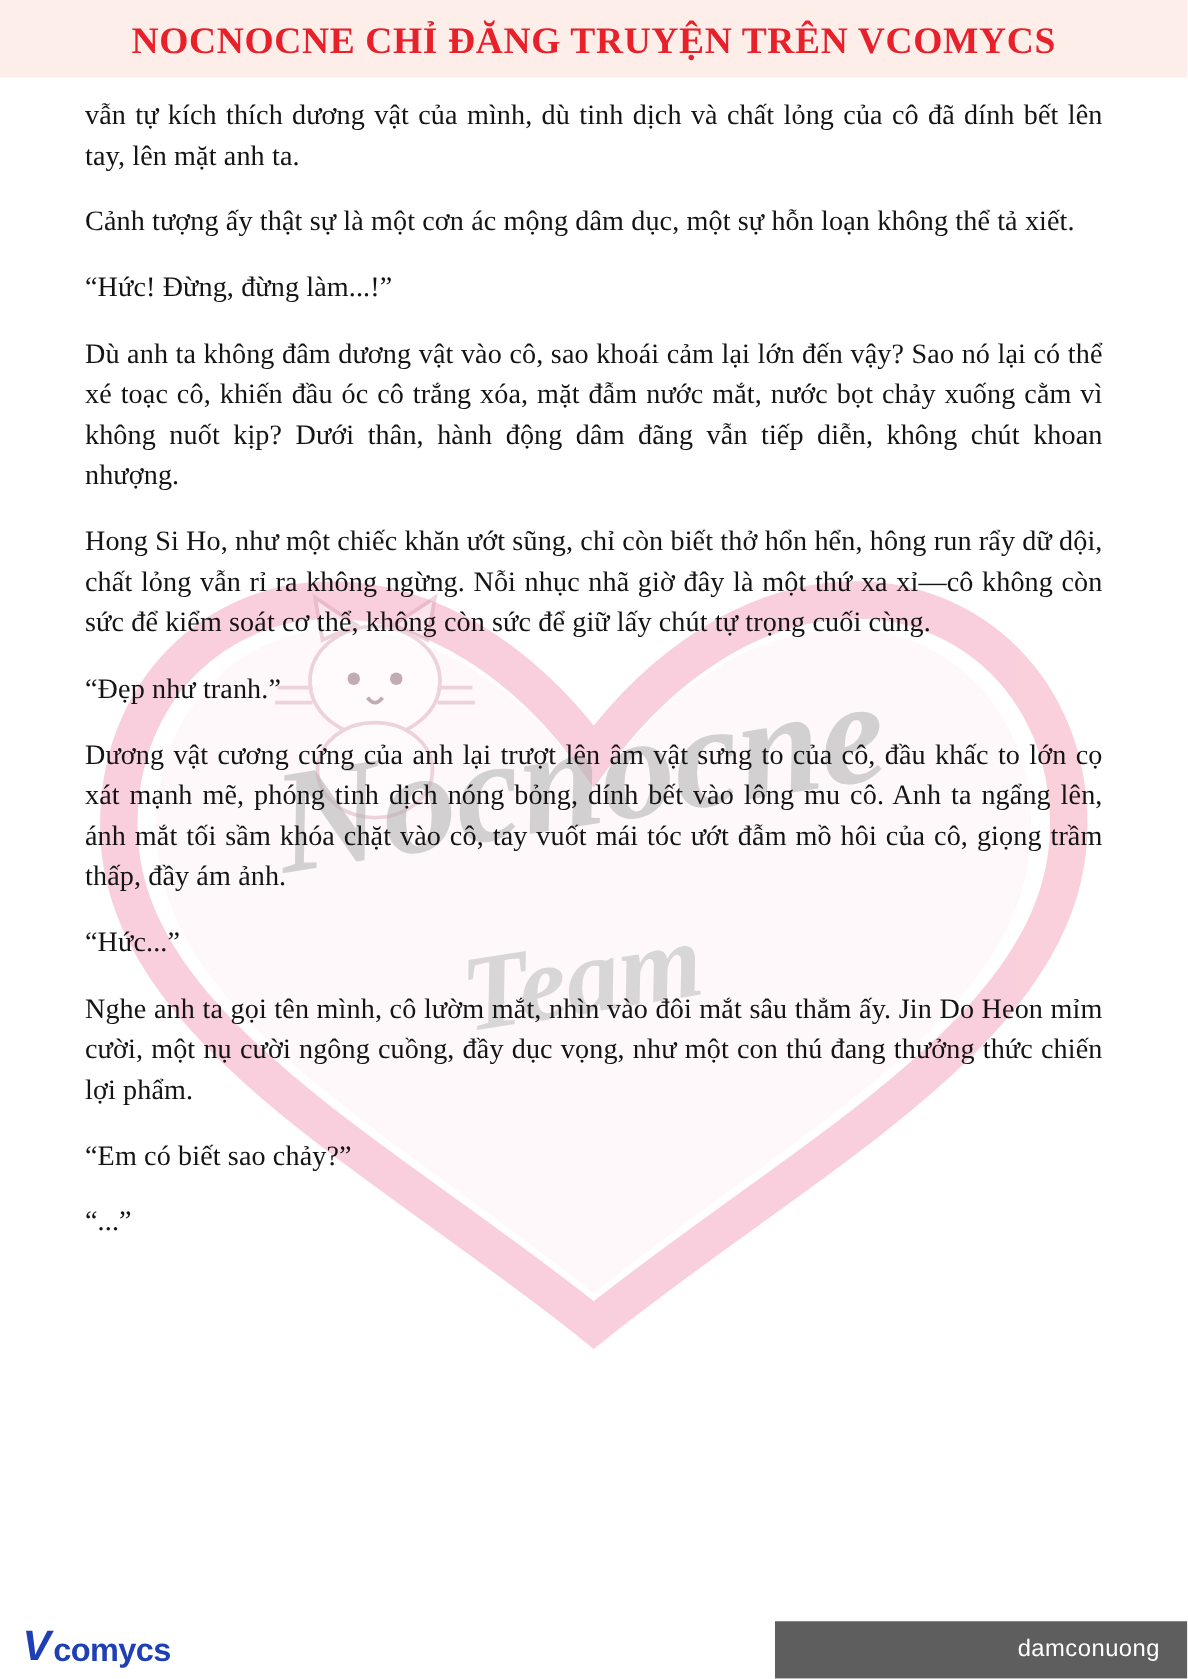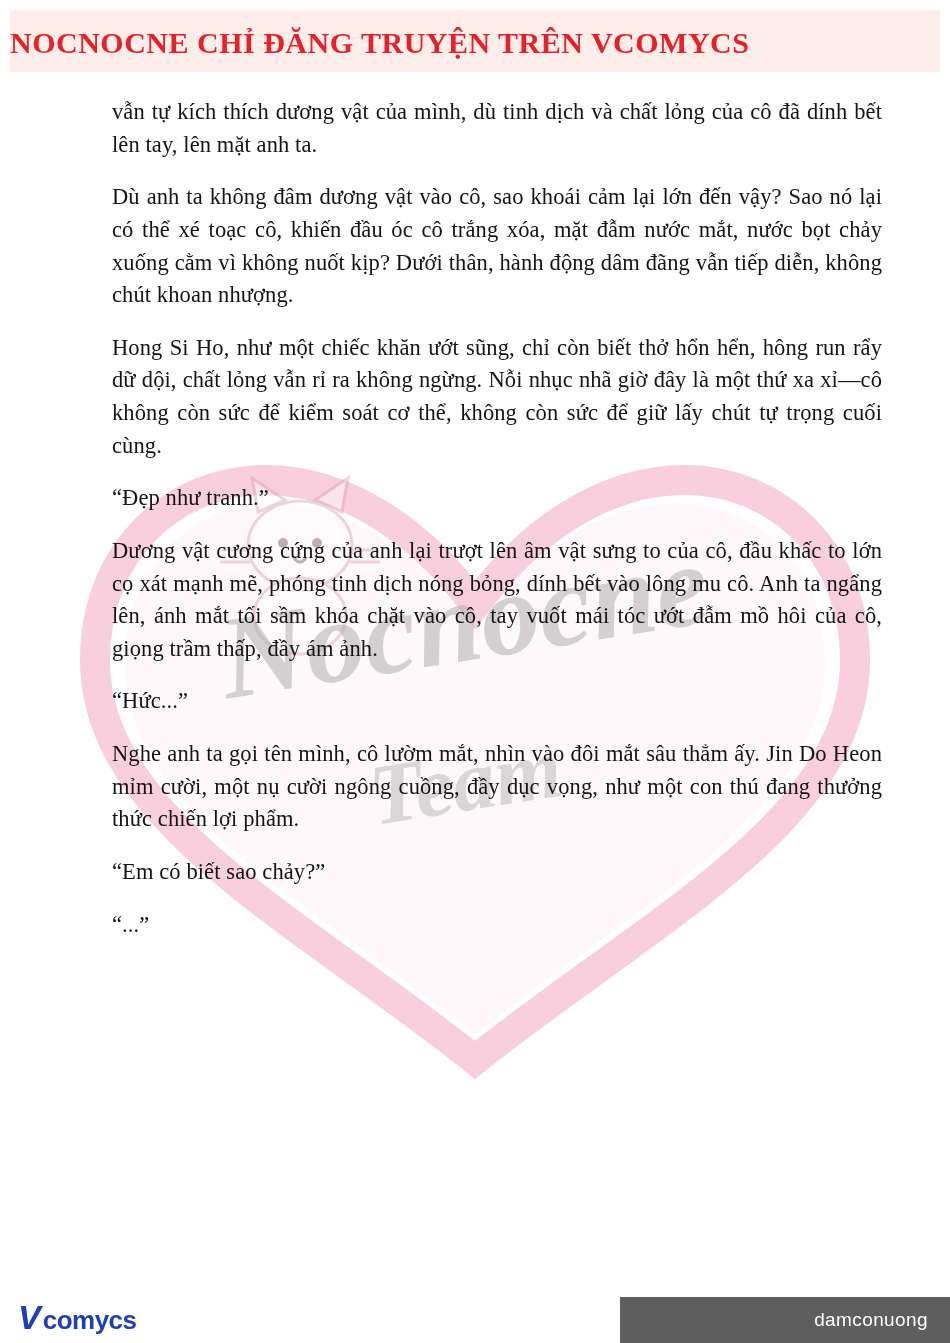--- a/index.html
+++ b/index.html
@@ -27,39 +27,39 @@
     height: 780px;
     pointer-events: none;
     z-index: 0;
     opacity: 1;
   }
 
   
   .banner {
     position: relative;
     z-index: 2;
-    margin: 10px;
+    margin: 0;
     padding: 16px 0 12px 0;
     background: #fdeeea;
+    text-align: center;
   }
   .banner-title {
     font-family: "Liberation Serif", serif;
     font-weight: bold;
     font-size: 30px;
     letter-spacing: 0.5px;
     color: #e8202a;
     white-space: nowrap;
   }
 
   
   .content {
     position: relative;
     z-index: 2;
     padding: 14px 68px 0 68px;
-    margin-left: 44px;
   }
   .para {
     font-family: "Liberation Serif", serif;
     font-size: 22.5px;
     line-height: 1.45;
     color: #141414;
     text-align: justify;
     margin: 0 0 20px 0;
     letter-spacing: 0.1px;
   }
@@ -145,20 +145,22 @@
     <text x="470" y="360" text-anchor="middle" font-family="Liberation Serif, serif" font-style="italic" font-weight="bold" font-size="118" fill="#b0b0b0" opacity="0.55" transform="rotate(-9 470 360)">Nocnocne</text>
     <text x="470" y="510" text-anchor="middle" font-family="Liberation Serif, serif" font-style="italic" font-weight="bold" font-size="86" fill="#b5b5b5" opacity="0.5" transform="rotate(-9 470 510)">Team</text>
   </svg>
 
   <div class="banner">
     <div class="banner-title">NOCNOCNE CHỈ ĐĂNG TRUYỆN TRÊN VCOMYCS</div>
   </div>
 
   <div class="content">
     <p class="para">vẫn tự kích thích dương vật của mình, dù tinh dịch và chất lỏng của cô đã dính bết lên tay, lên mặt anh ta.</p>
+    <p class="para">Cảnh tượng ấy thật sự là một cơn ác mộng dâm dục, một sự hỗn loạn không thể tả xiết.</p>
+    <p class="para short">“Hức! Đừng, đừng làm...!”</p>
     <p class="para">Dù anh ta không đâm dương vật vào cô, sao khoái cảm lại lớn đến vậy? Sao nó lại có thể xé toạc cô, khiến đầu óc cô trắng xóa, mặt đẫm nước mắt, nước bọt chảy xuống cằm vì không nuốt kịp? Dưới thân, hành động dâm đãng vẫn tiếp diễn, không chút khoan nhượng.</p>
     <p class="para">Hong Si Ho, như một chiếc khăn ướt sũng, chỉ còn biết thở hổn hển, hông run rẩy dữ dội, chất lỏng vẫn rỉ ra không ngừng. Nỗi nhục nhã giờ đây là một thứ xa xỉ—cô không còn sức để kiểm soát cơ thể, không còn sức để giữ lấy chút tự trọng cuối cùng.</p>
     <p class="para short">“Đẹp như tranh.”</p>
     <p class="para">Dương vật cương cứng của anh lại trượt lên âm vật sưng to của cô, đầu khấc to lớn cọ xát mạnh mẽ, phóng tinh dịch nóng bỏng, dính bết vào lông mu cô. Anh ta ngẩng lên, ánh mắt tối sầm khóa chặt vào cô, tay vuốt mái tóc ướt đẫm mồ hôi của cô, giọng trầm thấp, đầy ám ảnh.</p>
     <p class="para short">“Hức...”</p>
     <p class="para">Nghe anh ta gọi tên mình, cô lườm mắt, nhìn vào đôi mắt sâu thẳm ấy. Jin Do Heon mỉm cười, một nụ cười ngông cuồng, đầy dục vọng, như một con thú đang thưởng thức chiến lợi phẩm.</p>
     <p class="para short">“Em có biết sao chảy?”</p>
     <p class="para short">“...”</p>
   </div>
 

